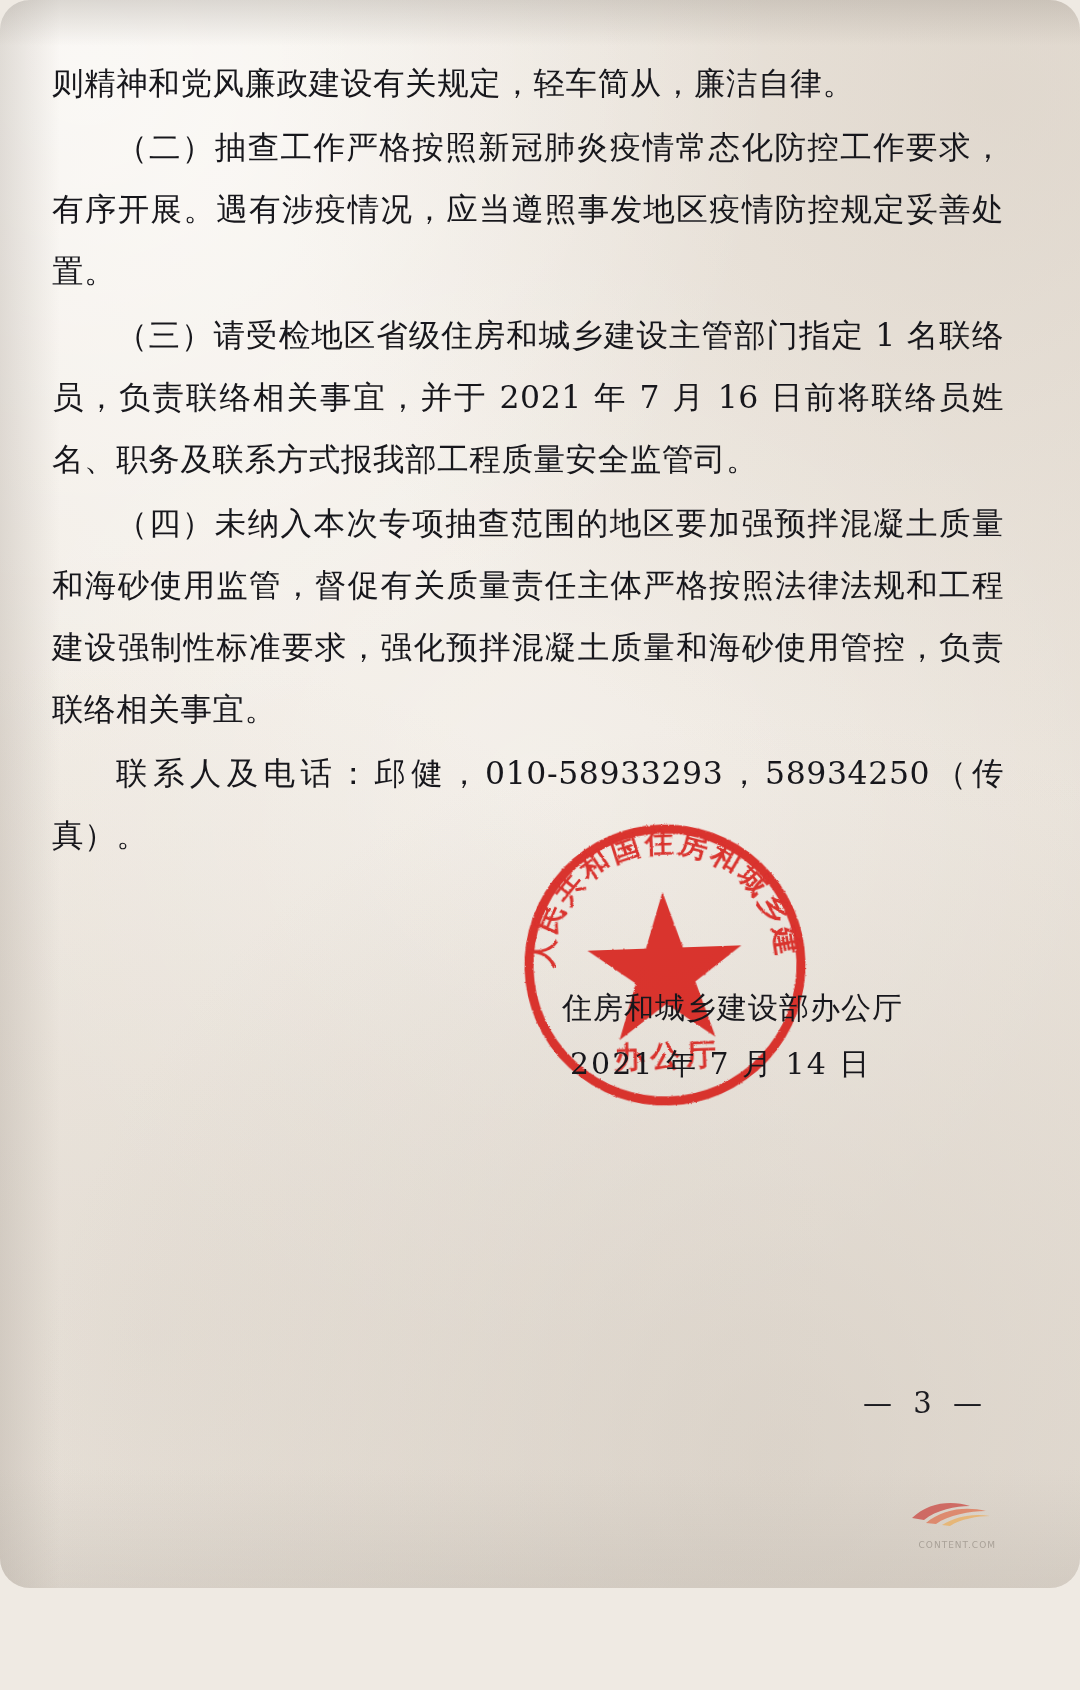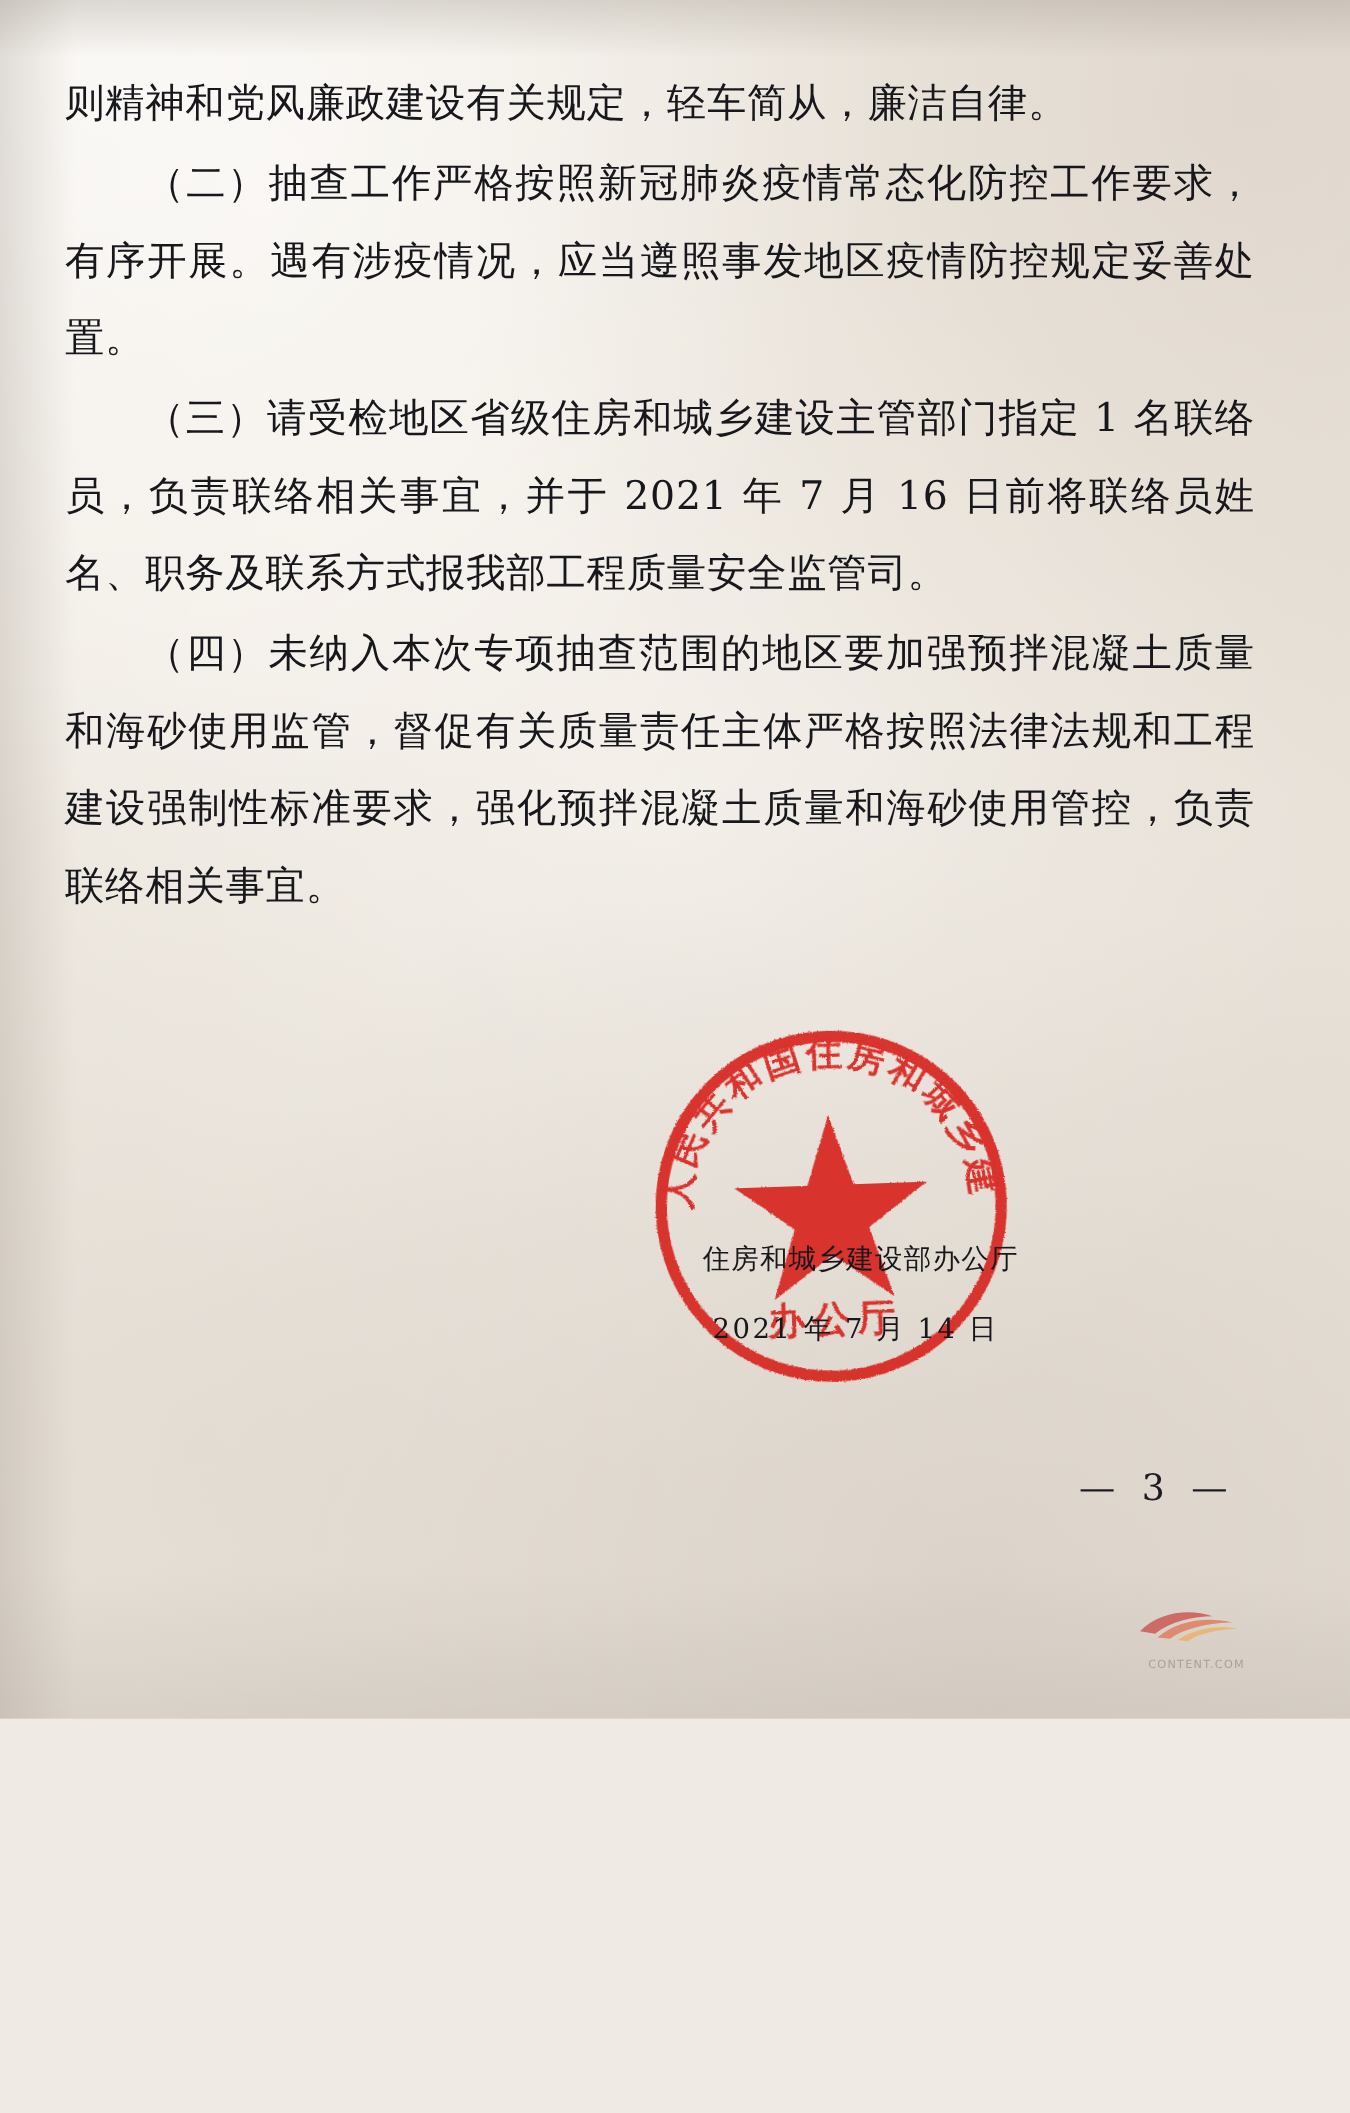--- a/index.html
+++ b/index.html
@@ -9,24 +9,25 @@
   body {
     width: 1080px;
     height: 1690px;
     background: #efeae3;
     font-family: "DejaVu Serif", "Liberation Serif", serif;
     overflow: hidden;
   }
   .page {
     position: relative;
     width: 1080px;
-    height: 1375px;
+    height: 1588px;
     background:
       radial-gradient(ellipse at 20% 10%, #f6f2ec 0%, #efe9e1 45%, #e6dfd6 100%);
     overflow: hidden;
+    border-radius: 30px;
   }
   
   .paper-noise {
     position: absolute;
     inset: 0;
     background:
       radial-gradient(circle at 8% 4%, rgba(255,255,255,0.55) 0%, rgba(255,255,255,0) 38%),
       radial-gradient(circle at 92% 6%, rgba(210,200,188,0.45) 0%, rgba(255,255,255,0) 40%),
       radial-gradient(circle at 72% 92%, rgba(205,196,185,0.5) 0%, rgba(255,255,255,0) 45%),
       radial-gradient(circle at 14% 84%, rgba(214,206,196,0.4) 0%, rgba(255,255,255,0) 42%),
@@ -75,21 +76,21 @@
     text-indent: 0;
   }
 
   .sign-block {
     position: absolute;
     right: 104px;
     top: 980px;
     width: 420px;
     text-align: left;
     color: #17171c;
-    font-size: 22px;
+    font-size: 30px;
     line-height: 56px;
     letter-spacing: 1px;
     z-index: 3;
   }
   .sign-org { padding-left: 6px; }
   .sign-date { padding-left: 14px; letter-spacing: 2px; }
 
   .disclosure {
     position: absolute;
     left: 118px;
@@ -162,20 +163,21 @@
   <div class="paper-noise"></div>
   <div class="shade-left"></div>
   <div class="shade-top"></div>
   <div class="shade-bottom"></div>
 
   <div class="body-text">
     <p class="para first">则精神和党风廉政建设有关规定，轻车简从，廉洁自律。</p>
     <p class="para indent">（二）抽查工作严格按照新冠肺炎疫情常态化防控工作要求，有序开展。遇有涉疫情况，应当遵照事发地区疫情防控规定妥善处置。</p>
     <p class="para indent">（三）请受检地区省级住房和城乡建设主管部门指定 1 名联络员，负责联络相关事宜，并于 2021 年 7 月 16 日前将联络员姓名、职务及联系方式报我部工程质量安全监管司。</p>
     <p class="para indent">（四）未纳入本次专项抽查范围的地区要加强预拌混凝土质量和海砂使用监管，督促有关质量责任主体严格按照法律法规和工程建设强制性标准要求，强化预拌混凝土质量和海砂使用管控，负责联络相关事宜。</p>
+    <p class="para indent">联系人及电话：邱健，010-58933293，58934250（传真）。</p>
   </div>
 
   <div class="seal">
     <svg viewBox="0 0 290 290" width="290" height="290" xmlns="http://www.w3.org/2000/svg">
       <defs>
         <path id="sealArcTop" d="M 32,145 A 113,113 0 0 1 258,145"></path>
         <filter id="sealRough" x="-20%" y="-20%" width="140%" height="140%">
           <feTurbulence type="fractalNoise" baseFrequency="0.9" numOctaves="3" result="n"></feTurbulence>
           <feDisplacementMap in="SourceGraphic" in2="n" scale="2.2" xChannelSelector="R" yChannelSelector="G"></feDisplacementMap>
         </filter>

